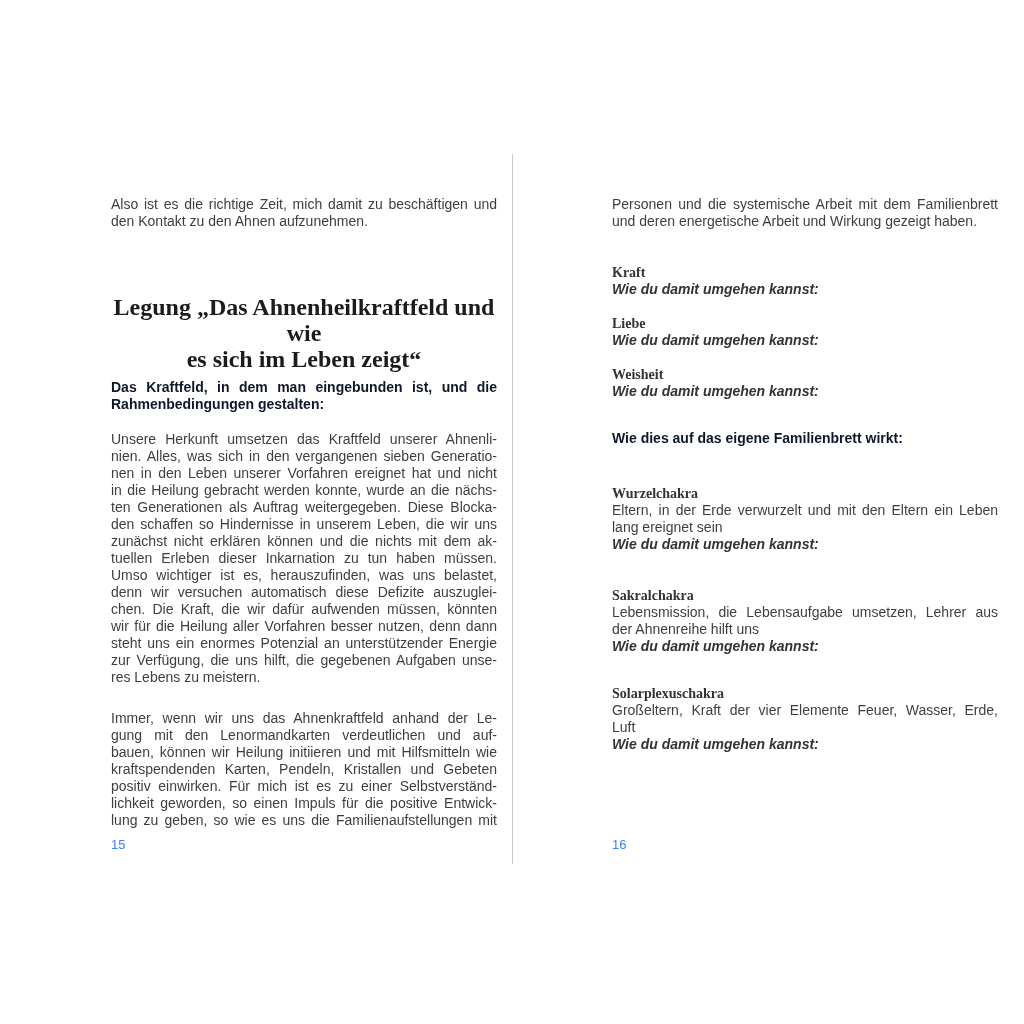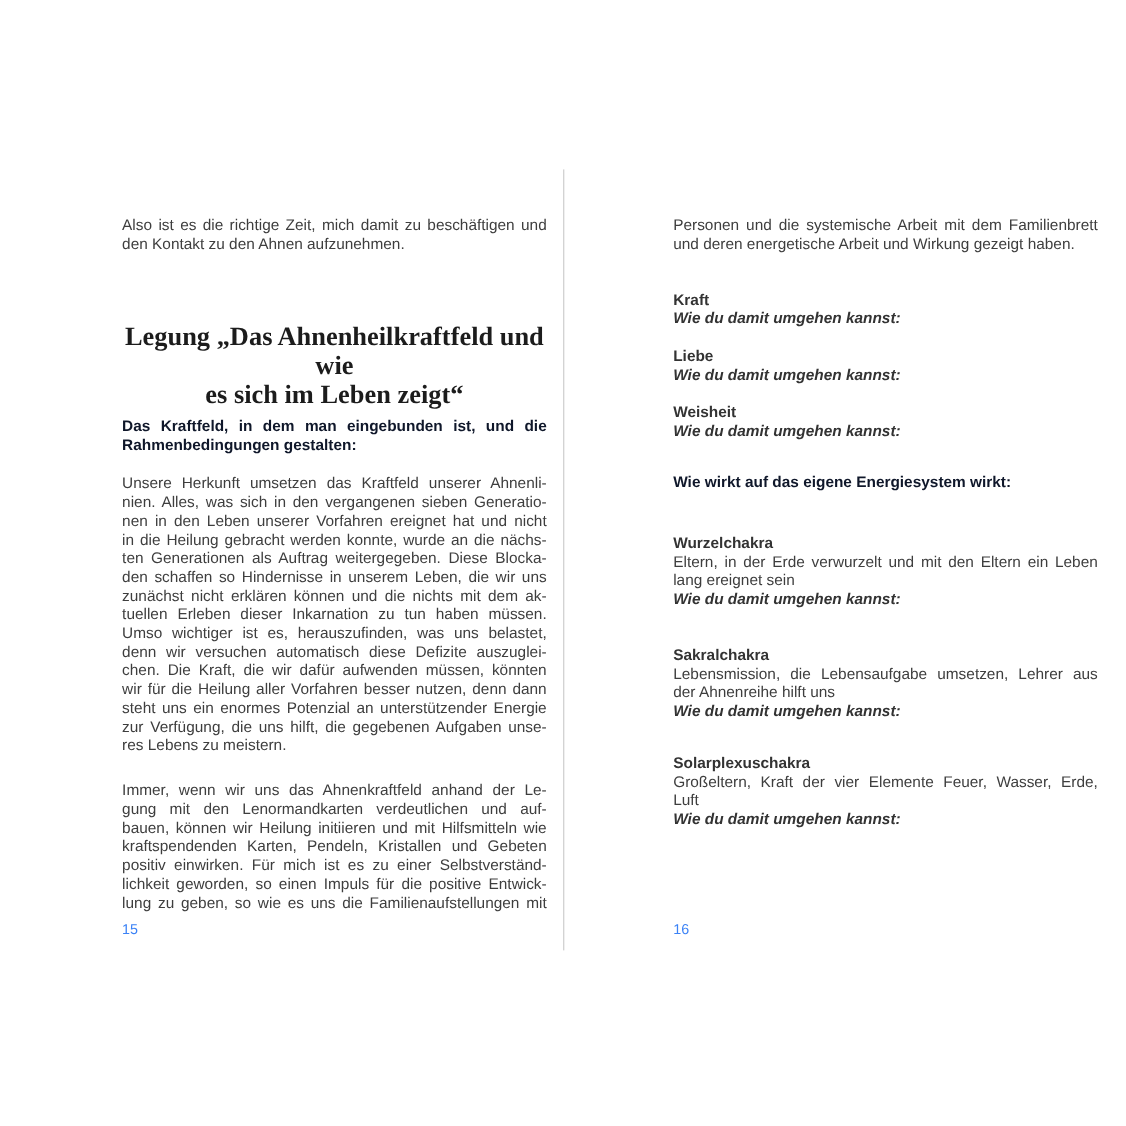--- a/index.html
+++ b/index.html
@@ -35,21 +35,21 @@
 
   .chapter-heading {
     font-family: "Liberation Serif", serif;
     font-weight: bold;
     font-size: 24px;
     line-height: 26px;
     color: #1c1c1c;
   }
   .bold   { font-weight: bold; color: #0f172a; }
   .bi     { font-weight: bold; font-style: italic; color: #333333; }
-  .title-line { font-weight: bold; color: #333333; }
+  .title-line { font-weight: bold; color: #333333; font-family: Liberation Serif, serif; }
 
   .pagenum {
     position: absolute;
     left: 0;
     width: 100%;
     text-align: left;
     font-size: 13px;
     color: #3b82f6;
   }
   .divider {
@@ -129,21 +129,21 @@
   <div class="block" style="top:315px">
     <div class="title-line">Liebe</div>
     <div class="bi">Wie du damit umgehen kannst:</div>
   </div>
 
   <div class="block" style="top:366px">
     <div class="title-line">Weisheit</div>
     <div class="bi">Wie du damit umgehen kannst:</div>
   </div>
 
-  <div class="block bold" style="top:430px">Wie wirkt auf das eigene Energiesystem wirkt:</div>
+  <div class="block bold" style="top:430px">Wie dies auf das eigene Familienbrett wirkt:</div>
 
   <div class="block" style="top:485px">
     <div class="title-line">Wurzelchakra</div>
     <div>
         <div class="tl">Eltern, in der Erde verwurzelt und mit den Eltern ein Leben</div>
         <div class="tl last">lang ereignet sein</div>
       </div>
     <div class="bi">Wie du damit umgehen kannst:</div>
   </div>
 

